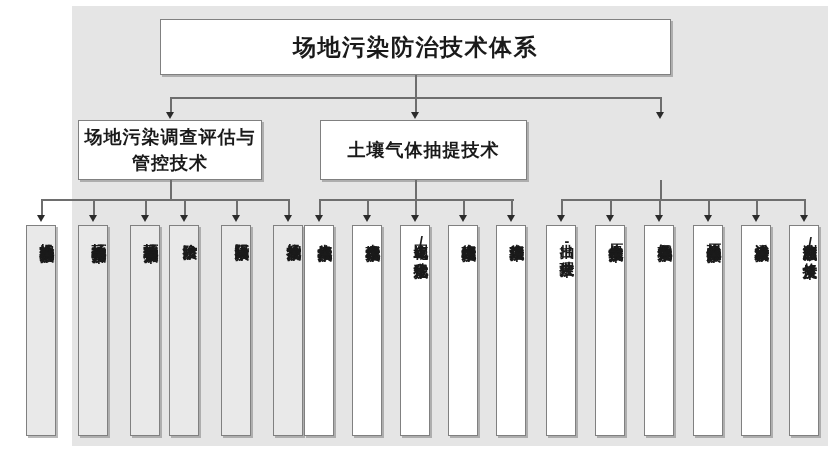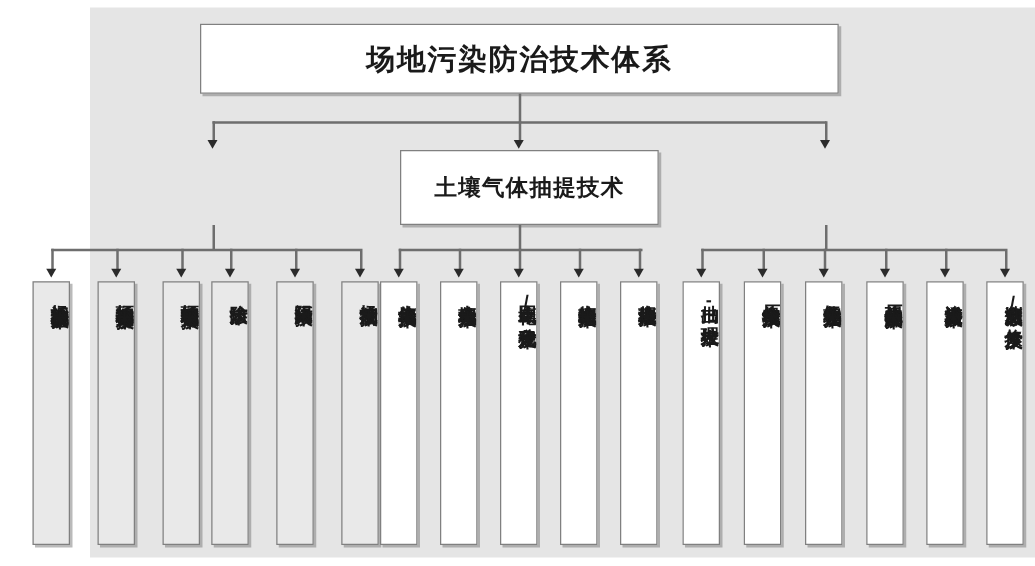--- a/index.html
+++ b/index.html
@@ -49,20 +49,21 @@
   <div class="ln v" style="left:415px;top:75px;height:23px;"></div>
 
   <div class="ln h" style="left:170px;top:97px;width:491px;"></div>
   <div class="ln v" style="left:170px;top:97px;height:16px;"></div>
   <div class="ln v" style="left:415px;top:97px;height:16px;"></div>
   <div class="ln v" style="left:660px;top:97px;height:16px;"></div>
   <div class="arrow" style="left:166px;top:112px;"></div>
   <div class="arrow" style="left:411px;top:112px;"></div>
   <div class="arrow" style="left:656px;top:112px;"></div>
 
+  <div class="box shadow lvl2" id="l2a">场地污染调查评估与管控技术</div>
   <div class="box shadow lvl2" id="l2b">土壤气体抽提技术</div>
 
   <div class="ln v" style="left:170px;top:180px;height:20px;"></div>
   <div class="ln h" style="left:41px;top:199px;width:247px;"></div>
   <div class="ln v" style="left:41px; top:199px;height:17px;"></div>
   <div class="ln v" style="left:93px; top:199px;height:17px;"></div>
   <div class="ln v" style="left:145px;top:199px;height:17px;"></div>
   <div class="ln v" style="left:184px;top:199px;height:17px;"></div>
   <div class="ln v" style="left:236px;top:199px;height:17px;"></div>
   <div class="ln v" style="left:288px;top:199px;height:17px;"></div>

